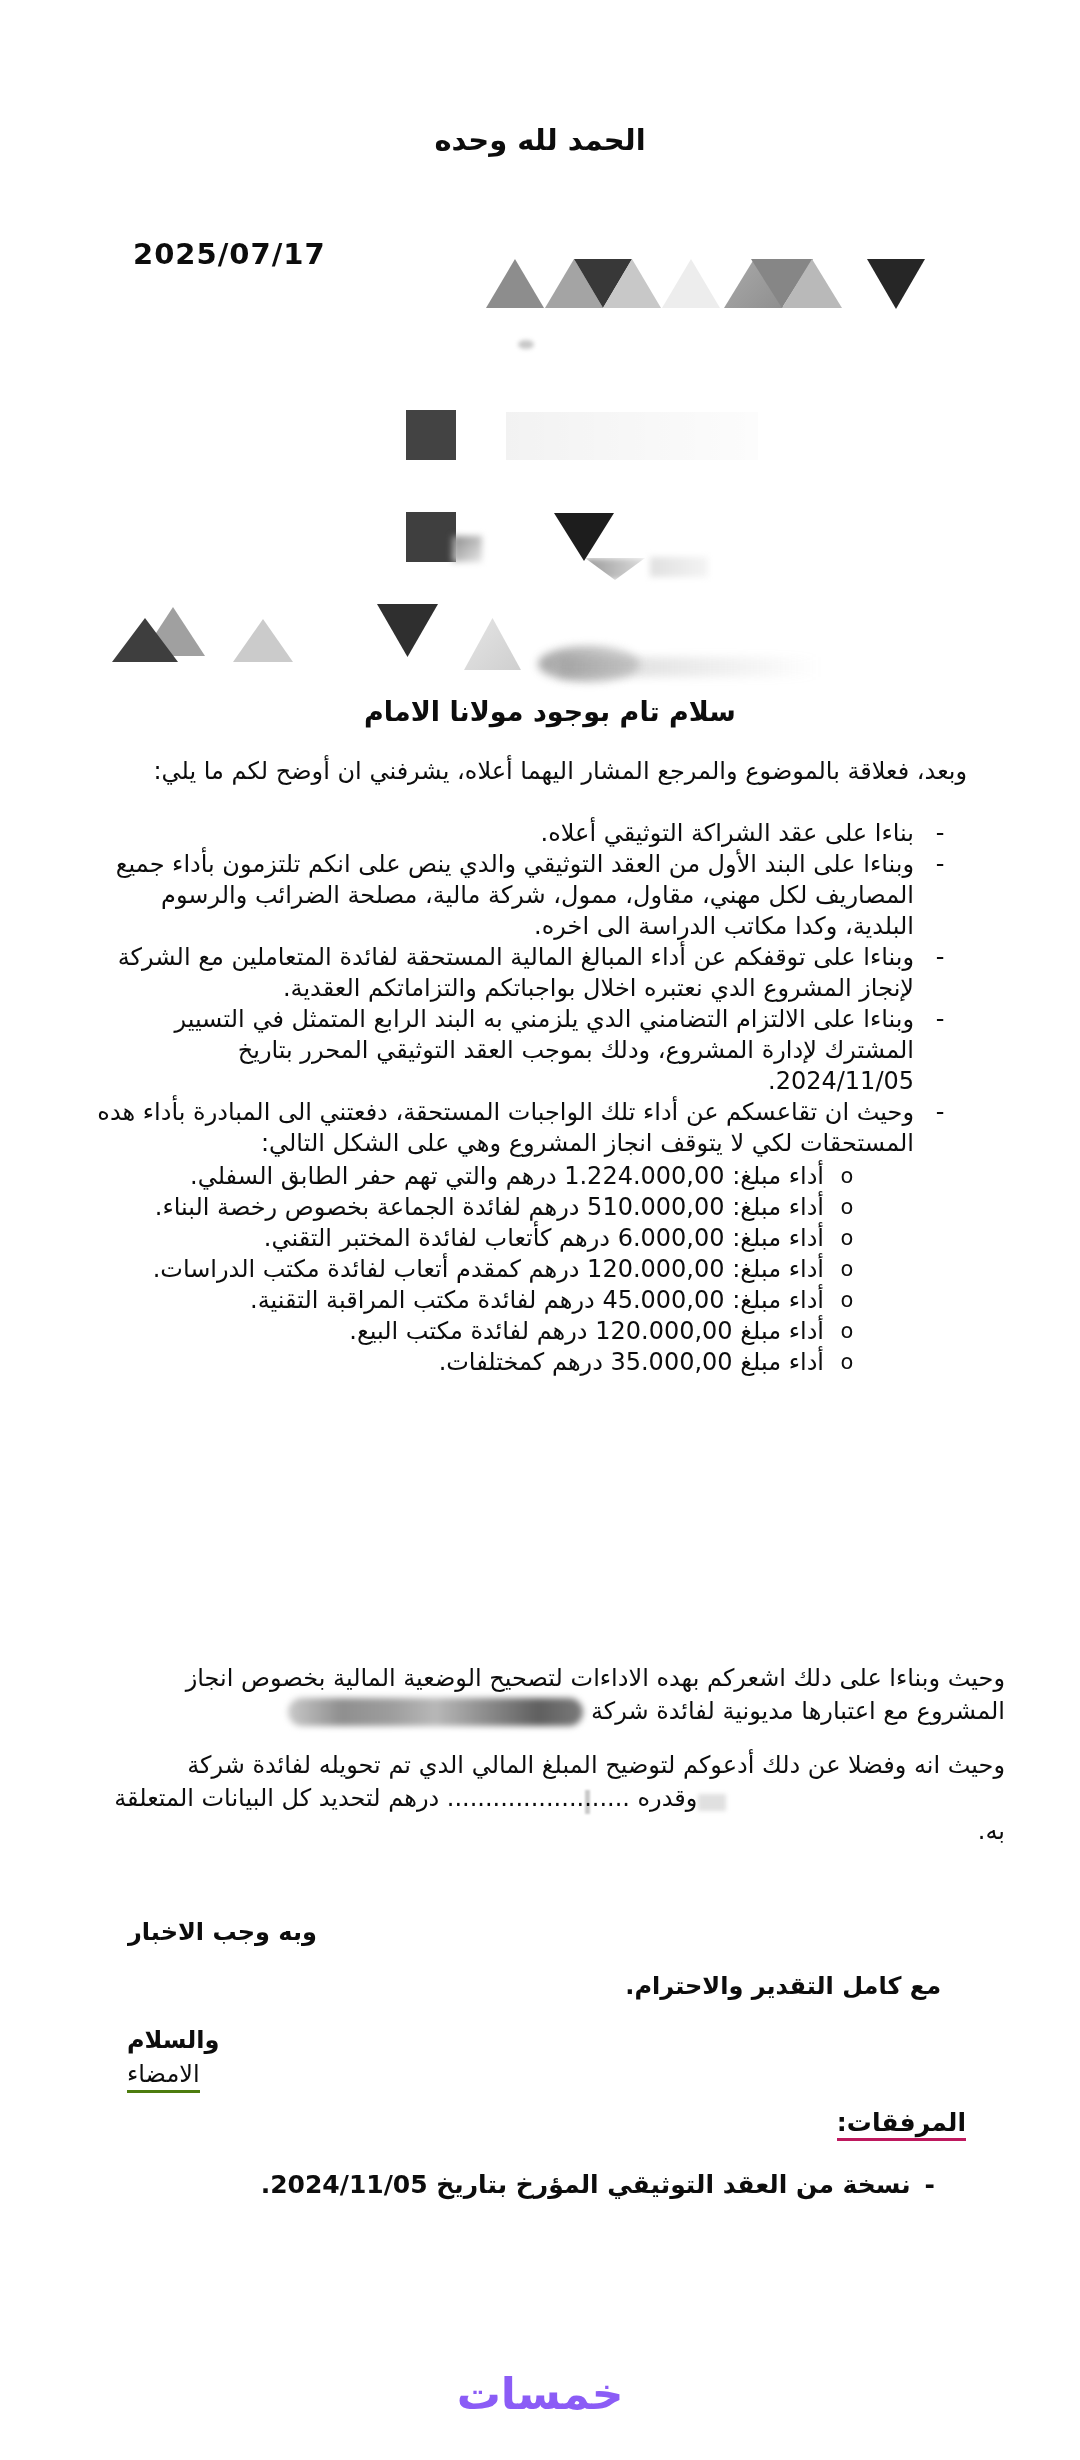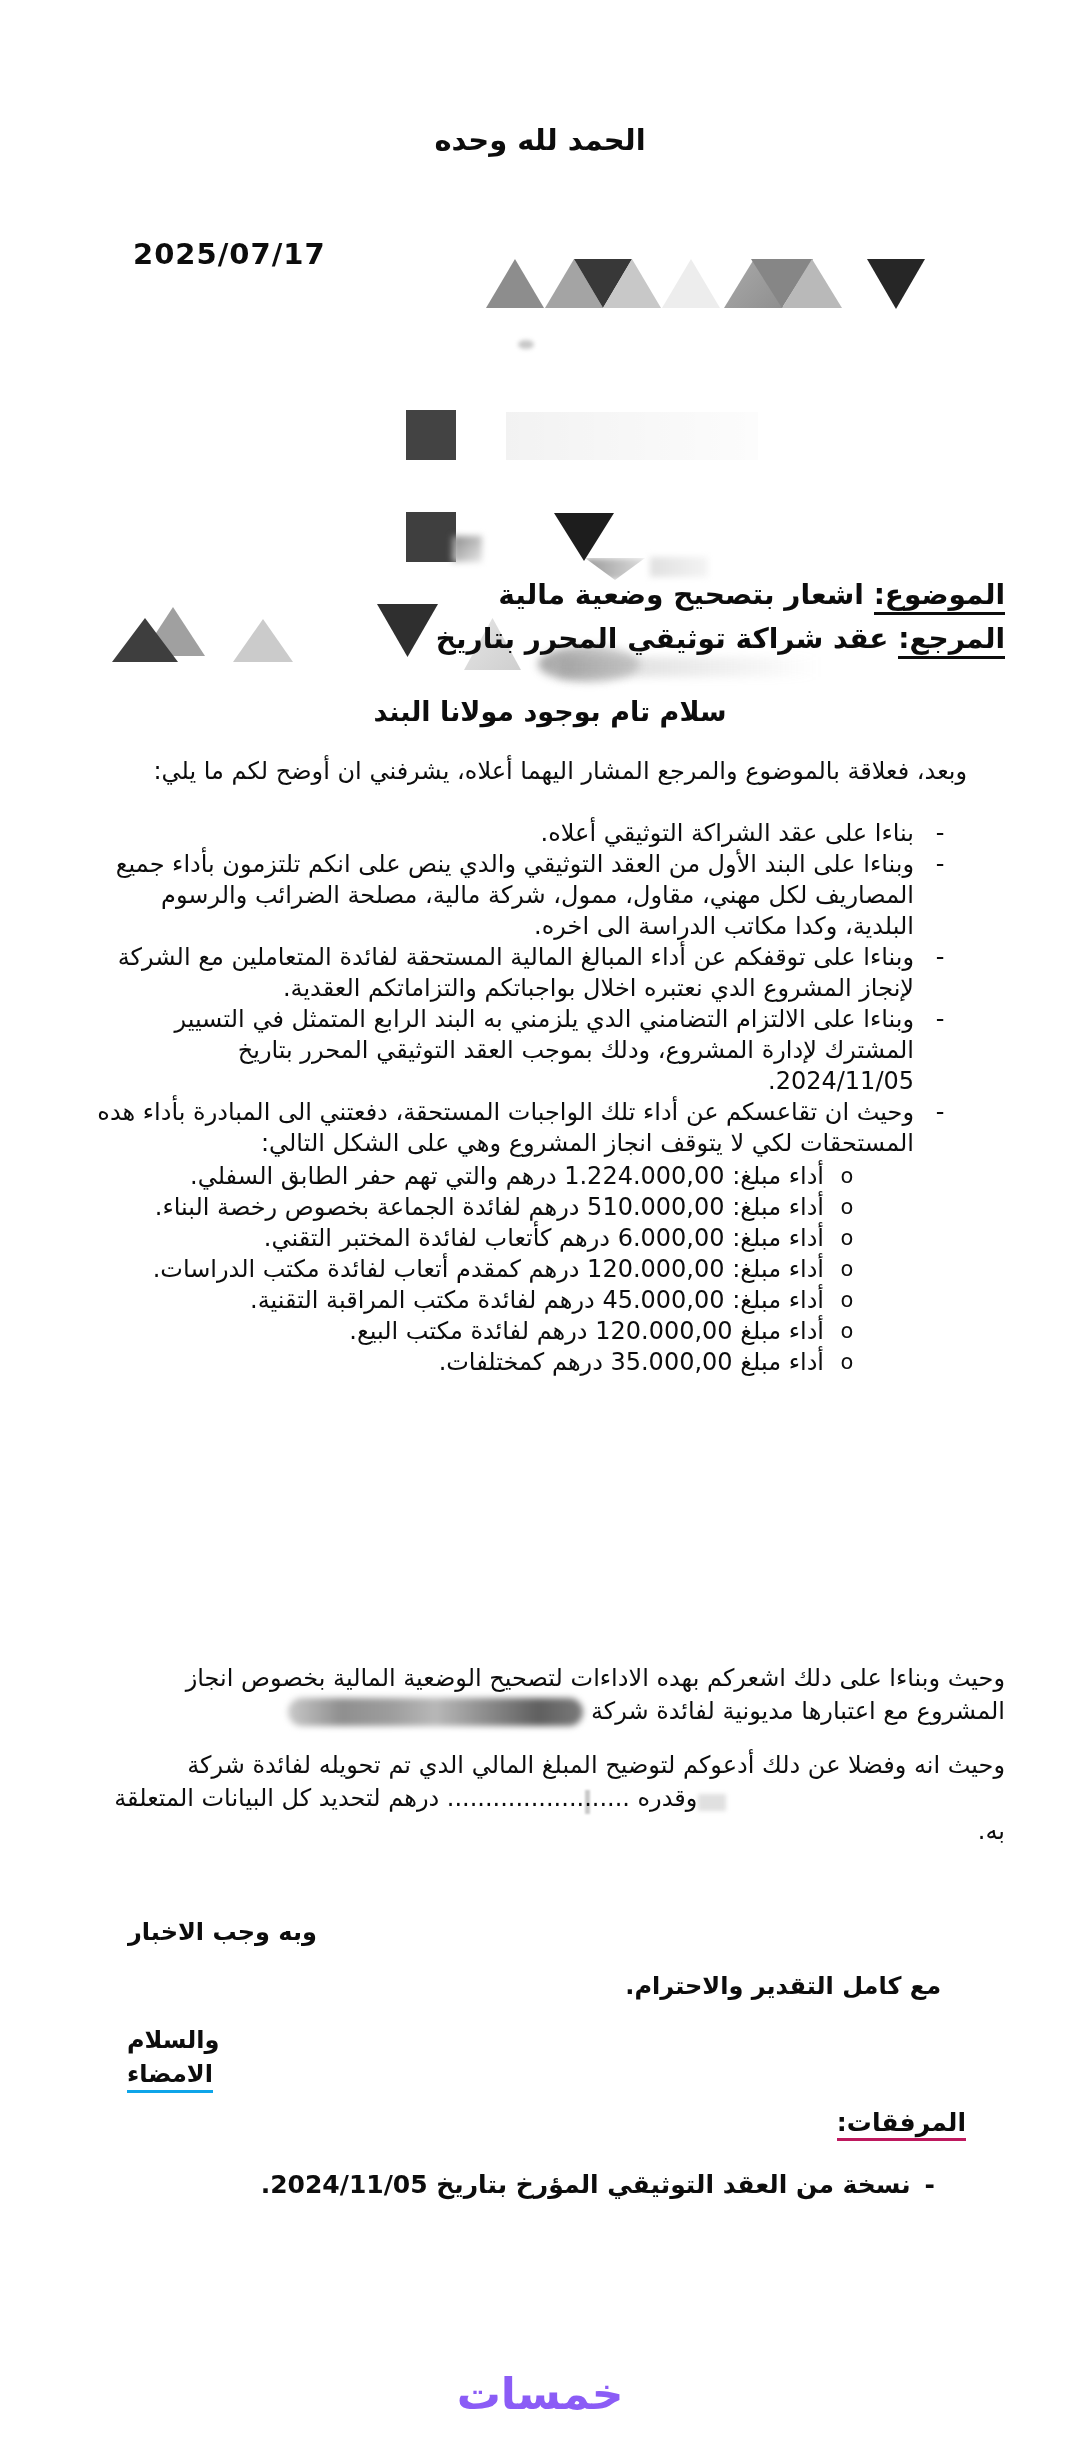--- a/index.html
+++ b/index.html
@@ -29,21 +29,21 @@
   .total{margin-top:20px;margin-right:14px;font-weight:bold;font-size:25px;}
   .sec-mid{left:95px;right:75px;top:1662px;font-size:24px;line-height:33px;text-align:right;}
   .para{margin-bottom:21px;}
   .blur-redact{display:inline-block;width:295px;height:28px;vertical-align:-7px;border-radius:14px;
       background:linear-gradient(to right,#c9c9c9,#8f8f8f 18%,#9d9d9d 35%,#b8b8b8 50%,#8a8a8a 68%,#5f5f5f 85%,#7b7b7b);
       filter:blur(3px);}
   .white-gap{display:inline-block;width:300px;height:8px;}
   .notice{left:128px;top:1918px;font-size:24px;font-weight:bold;text-align:center;}
   .regards{right:139px;top:1972px;font-size:24px;font-weight:bold;}
   .salam{left:127px;top:2026px;font-size:24px;font-weight:bold;}
-  .sign{left:127px;top:2060px;font-size:24px;font-weight:bold;border-bottom:3px solid #0ea5e9;padding-bottom:2px;}
+  .sign{left:127px;top:2060px;font-size:24px;font-weight:normal;border-bottom:3px solid #4d7c0f;padding-bottom:2px;}
   .attach-lbl{right:114px;top:2108px;font-size:25px;font-weight:bold;border-bottom:3px solid #be185d;padding-bottom:1px;}
   .attach-item{right:145px;top:2170px;font-size:25px;font-weight:bold;display:flex;gap:14px;direction:rtl;}
   .watermark{left:0;right:0;top:2368px;text-align:center;font-size:44px;font-weight:bold;color:#8b5cf6;z-index:1;}
   .smudge{position:absolute;z-index:1;}
 </style>
 </head>
 <body>
 
 <div class="page">
 
@@ -74,26 +74,22 @@
 
   <div class="smudge" style="left:538px;top:646px;width:102px;height:36px;border-radius:50%;background:linear-gradient(105deg,#8f8f8f,#d0d0d0);filter:blur(4px);opacity:.8;"></div>
   <div class="smudge" style="left:560px;top:657px;width:260px;height:20px;background:linear-gradient(to right,rgba(140,140,140,.35),rgba(200,200,200,0));filter:blur(4px);"></div>
 
   <div class="smudge" style="left:585px;top:1790px;width:5px;height:24px;background:rgba(100,100,100,.35);filter:blur(1px);"></div>
   <div class="smudge" style="left:698px;top:1794px;width:28px;height:17px;background:rgba(130,130,130,.25);filter:blur(2px);"></div>
 
   <div class="abs basmala">الحمد لله وحده</div>
   <div class="abs date">2025/07/17</div>
 
-  <div class="abs subject rtl">
-    <div><span class="lbl">الموضوع:</span><span> اشعار بتصحيح وضعية مالية</span></div>
-    <div><span class="lbl">المرجع:</span><span> عقد شراكة توثيقي المحرر بتاريخ</span></div>
-  </div>
 
-  <div class="abs greeting rtl">سلام تام بوجود مولانا البند</div>
+  <div class="abs greeting rtl">سلام تام بوجود مولانا الامام</div>
   <div class="abs intro rtl">وبعد، فعلاقة بالموضوع والمرجع المشار اليهما أعلاه، يشرفني ان أوضح لكم ما يلي:</div>
 
   <div class="abs flow1 rtl">
     <div class="b-item">
       <span class="b-marker">-</span>
       <span class="b-text">بناءا على عقد الشراكة التوثيقي أعلاه.</span>
     </div>
     <div class="b-item">
       <span class="b-marker">-</span>
       <span class="b-text">وبناءا على البند الأول من العقد التوثيقي والدي ينص على انكم تلتزمون بأداء جميع المصاريف لكل مهني، مقاول، ممول، شركة مالية، مصلحة الضرائب والرسوم البلدية، وكدا مكاتب الدراسة الى اخره.</span>

